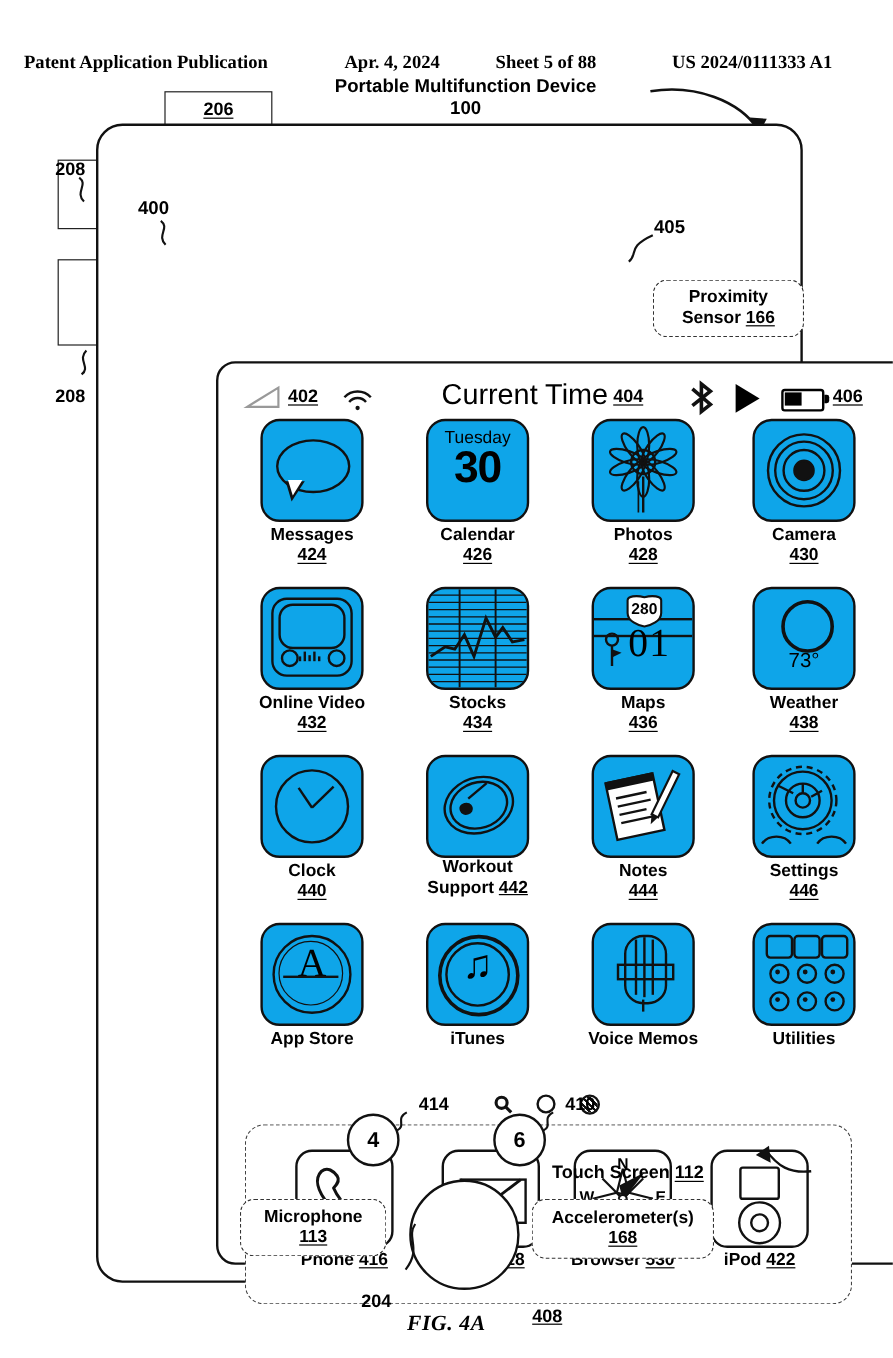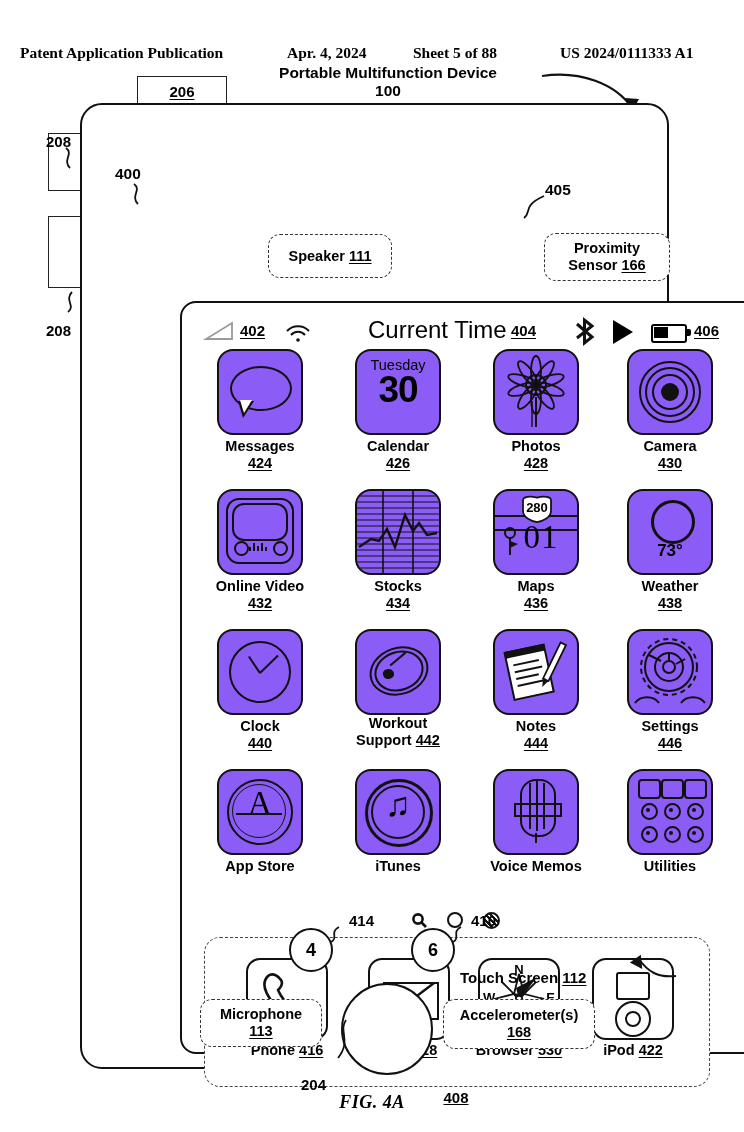--- a/index.html
+++ b/index.html
@@ -79,21 +79,21 @@
               background:#000;border-radius:0 2px 2px 0;}
   .batt-fill{position:absolute;left:1px;top:1px;width:14px;height:11px;background:#000;}
   .lbl406{left:512px;top:11px;}
 
   
   .grid{position:absolute;left:0;top:46px;width:548px;}
   .row{position:relative;height:140px;}
   .cell{position:absolute;width:120px;text-align:center;}
   .c0{left:18px;} .c1{left:156px;} .c2{left:294px;} .c3{left:428px;}
   .ic{width:82px;height:82px;margin:0 auto;border:2.2px solid #111;border-radius:16px;
-      position:relative;background:#8b5cf6;overflow:hidden;}
+      position:relative;background:#0ea5e9;overflow:hidden;}
   .caption{font-size:14.5px;font-weight:bold;line-height:1.2;margin-top:3px;}
   .caption u{text-decoration:underline;text-underline-offset:2px;}
   .cap2{font-size:14.5px;font-weight:bold;line-height:1.2;}
 
   
   .bubble{position:absolute;left:11px;top:15px;width:58px;height:41px;
           border:2.4px solid #111;border-radius:50%;}
   .bubble-tail{position:absolute;left:19px;top:50px;width:0;height:0;
           border-left:5px solid transparent;border-right:11px solid transparent;
           border-top:17px solid #111;}
@@ -126,21 +126,21 @@
            font-size:13px;font-weight:bold;}
   .map-01{position:absolute;left:16px;top:30px;width:60px;text-align:center;
           font-size:33px;font-weight:normal;font-family:"Liberation Serif",serif;
           line-height:1;letter-spacing:1px;}
   .map-road{position:absolute;left:0;top:24px;width:82px;height:12px;
             border-top:2px solid #111;border-bottom:2px solid #111;}
 
   .sun{position:absolute;left:22px;top:9px;width:38px;height:38px;
        border:3px solid #111;border-radius:50%;}
   .temp{position:absolute;left:0;top:50px;width:82px;text-align:center;
-        font-size:17px;font-weight:bold;}
+        font-size:17px;font-weight:normal;}
 
   .clk{position:absolute;left:10px;top:10px;width:58px;height:58px;
        border:2.2px solid #111;border-radius:50%;}
   .clk-h{position:absolute;background:#111;transform-origin:bottom center;}
   .h1{left:40px;top:22px;width:2.4px;height:20px;transform:rotate(-34deg);}
   .h2{left:40px;top:17px;width:2.2px;height:25px;transform:rotate(46deg);}
 
   .shoe{position:absolute;left:12px;top:16px;width:56px;height:44px;
         border:2.4px solid #111;border-radius:50%/50%;transform:rotate(-18deg);}
   .shoe2{position:absolute;left:17px;top:20px;width:46px;height:36px;
@@ -264,23 +264,20 @@
 <div class="lbl208b">208</div>
 <svg class="lead" style="left:62px;top:148px;width:24px;height:30px;">
   <path d="M4,0 C12,6 0,12 8,20" fill="none" stroke="#111" stroke-width="1.8"></path>
 </svg>
 <svg class="lead" style="left:62px;top:290px;width:24px;height:32px;">
   <path d="M6,22 C14,16 2,10 10,2" fill="none" stroke="#111" stroke-width="1.8"></path>
 </svg>
 
 <div class="device">
 
-  <div class="pill pill-speaker">
-    <span><span>Speaker</span>&nbsp;<u>111</u></span>
-  </div>
   <div class="pill pill-prox">
     <span>
       <span>Proximity</span><br>
       <span>Sensor <u>166</u></span>
     </span>
   </div>
 
   <div class="screen">
 
     <div class="statusbar">

